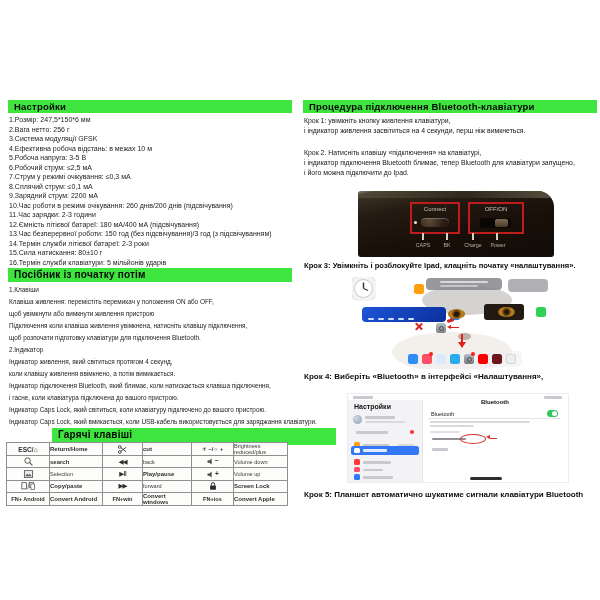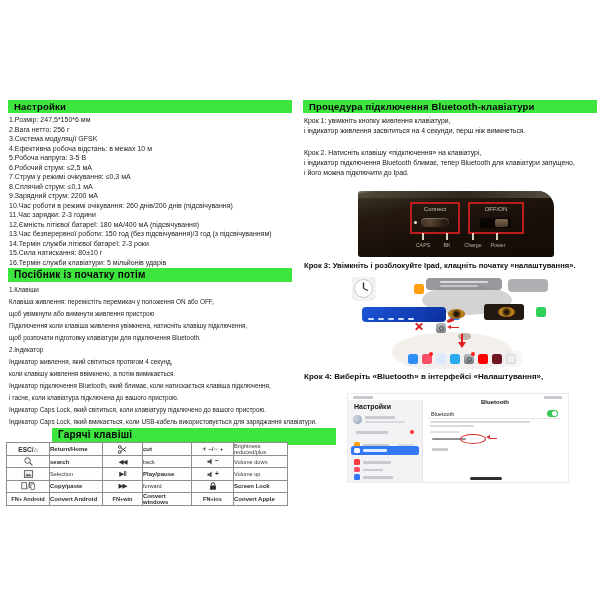--- a/index.html
+++ b/index.html
@@ -393,15 +393,16 @@
     <div id="red-oval"></div>
     <div id="set-arrow">
         <div class="stem"></div>
         <div class="head"></div>
       </div>
     <div class="ph-bar" style="left:84px;top:54px;width:16px;height:2.5px"></div>
     <div id="home-ind"></div>
   </div>
 
   <div class="step-bold" id="step5">
+    <div class="tline">Крок 5: Планшет автоматично шукатиме сигнали клавіатури Bluetooth</div>
   </div>
 
 </div>
 
 </body></html>

